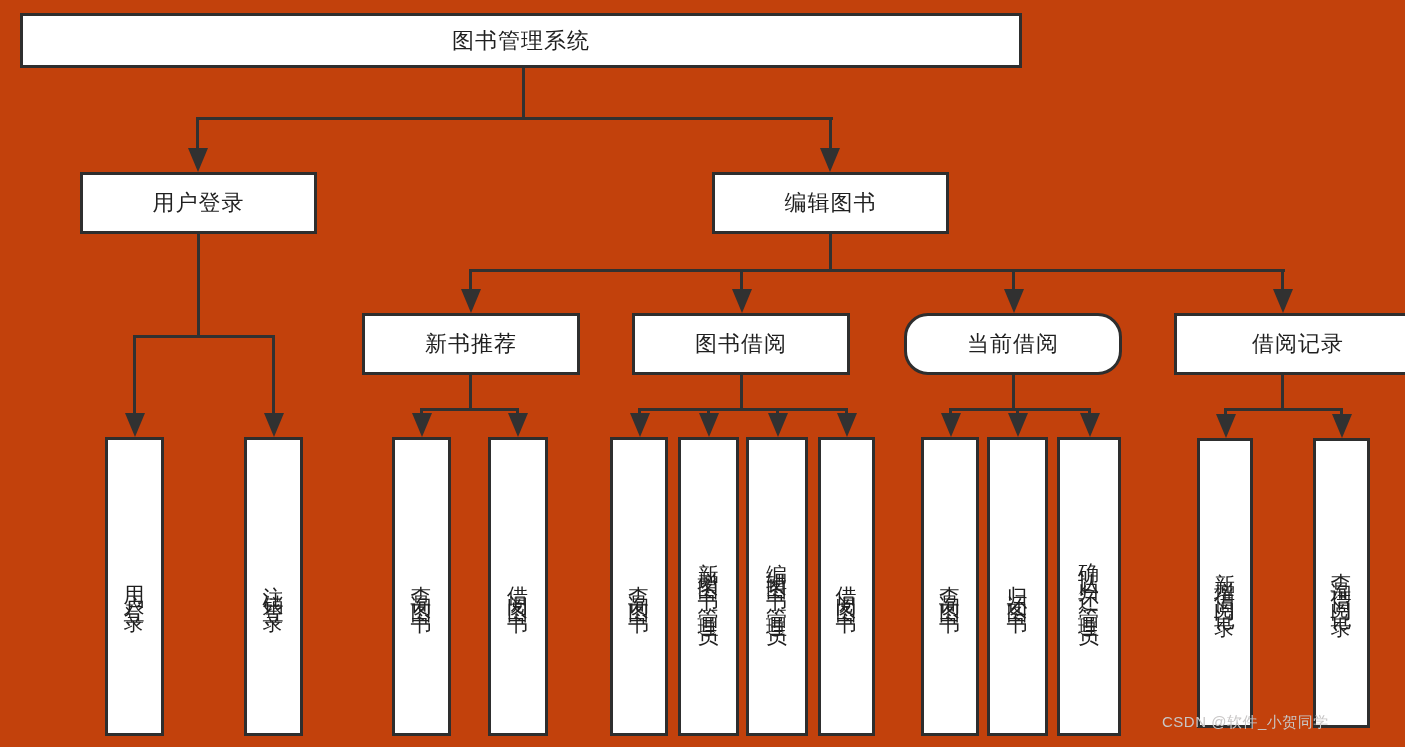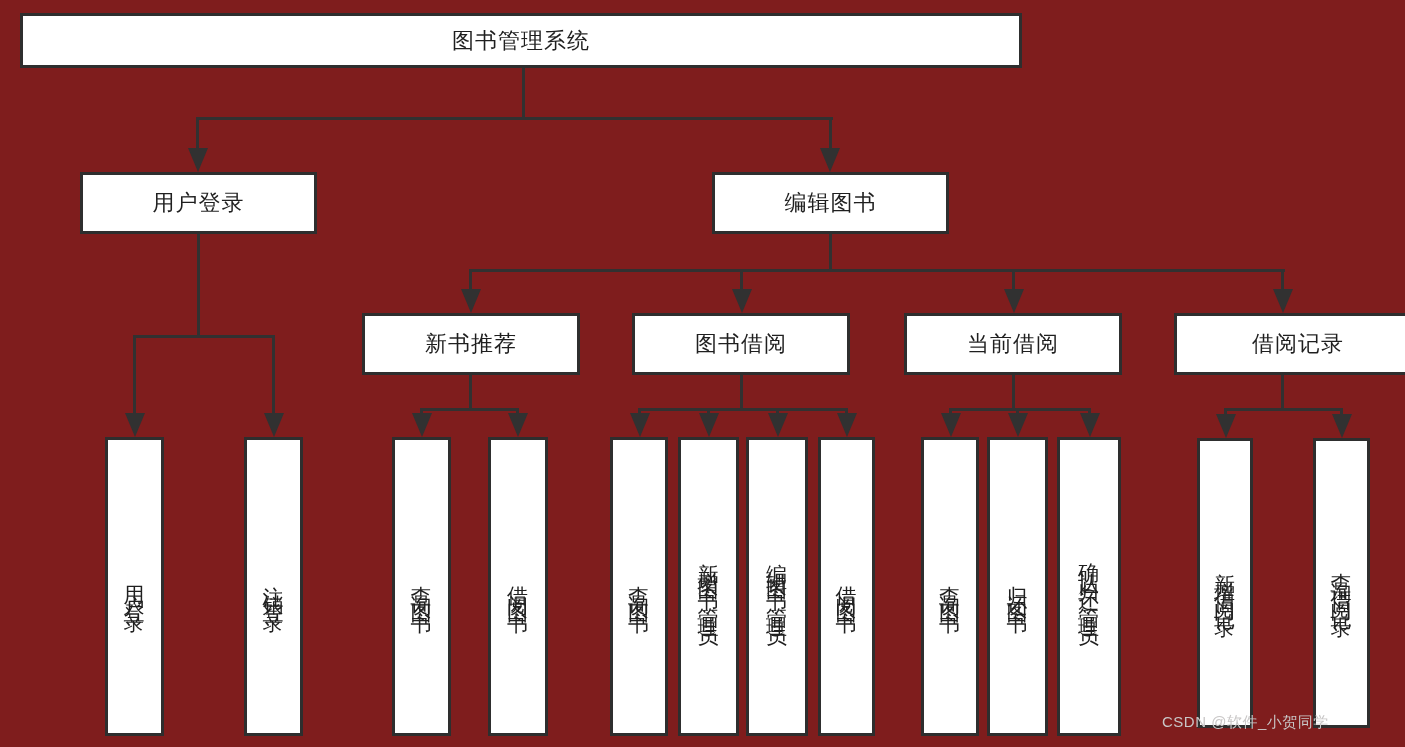--- a/index.html
+++ b/index.html
@@ -1,17 +1,17 @@
 <!DOCTYPE html>
 <html><head>
 <meta charset="utf-8">
 <style>
   html,body{margin:0;padding:0;background:#ffffff;}
   .canvas{
-    position:relative;width:1405px;height:747px;background:#7f1d1d;overflow:hidden;
+    position:relative;width:1405px;height:747px;background:#c2410c;overflow:hidden;
     font-family:"Liberation Sans","DejaVu Sans",sans-serif;color:#1f1f1f;
   }
   
   .nbox{
     position:absolute;box-sizing:border-box;border:3px solid #2e2e2e;background:#ffffff;
     display:flex;align-items:center;justify-content:center;
   }
   .hlabel{font-size:22px;letter-spacing:1px;white-space:nowrap;}
   .vbox{
     position:absolute;box-sizing:border-box;border:3px solid #2e2e2e;background:#ffffff;
@@ -72,21 +72,21 @@
   <div class="ah" style="left:1004px;top:289px;"></div>
   <div class="vl" style="left:1281px;top:269px;height:22px;"></div>
   <div class="ah" style="left:1273px;top:289px;"></div>
 
   <div class="nbox" style="left:632px;top:313px;width:218px;height:62px;">
     <span class="hlabel">图书借阅</span>
   </div>
   <div class="nbox" style="left:362px;top:313px;width:218px;height:62px;">
     <span class="hlabel">新书推荐</span>
   </div>
-  <div class="nbox" style="left:904px;top:313px;width:218px;height:62px;">
+  <div class="nbox" style="left:904px;top:313px;width:218px;height:62px;border-radius:24px;">
     <span class="hlabel">当前借阅</span>
   </div>
   <div class="nbox" style="left:1174px;top:313px;width:248px;height:62px;">
     <span class="hlabel">借阅记录</span>
   </div>
 
   <div class="vl" style="left:469px;top:375px;height:36px;"></div>
   <div class="hl" style="left:420px;top:408px;width:99px;"></div>
   <div class="vl" style="left:420px;top:408px;height:10px;"></div>
   <div class="ah" style="left:412px;top:413px;"></div>

